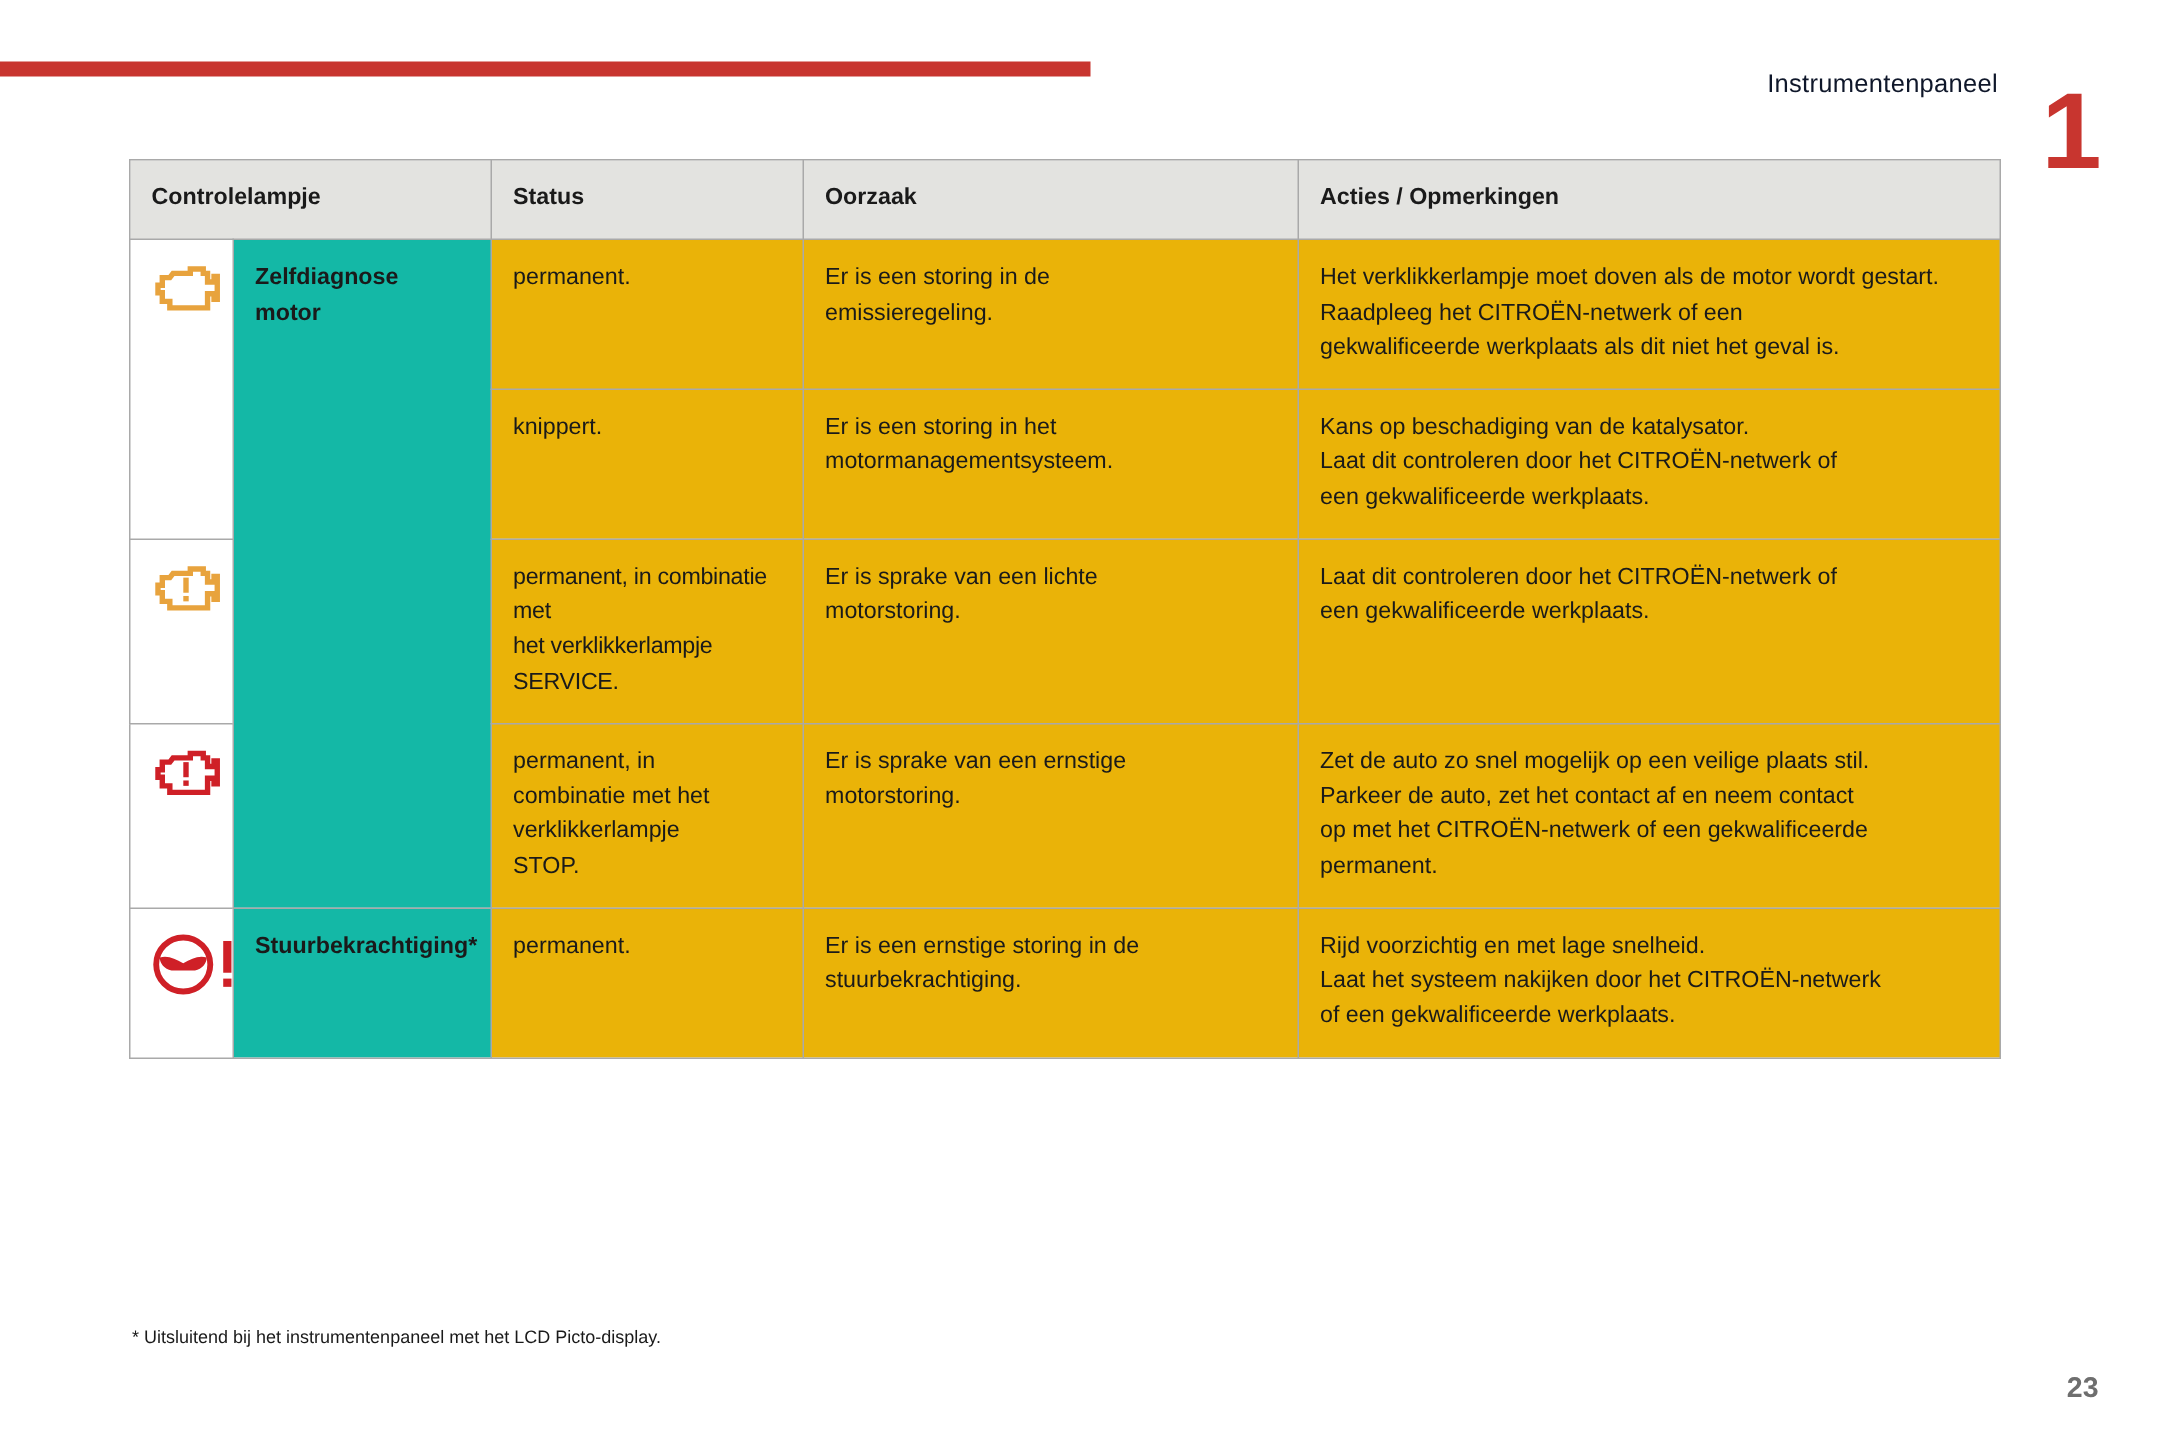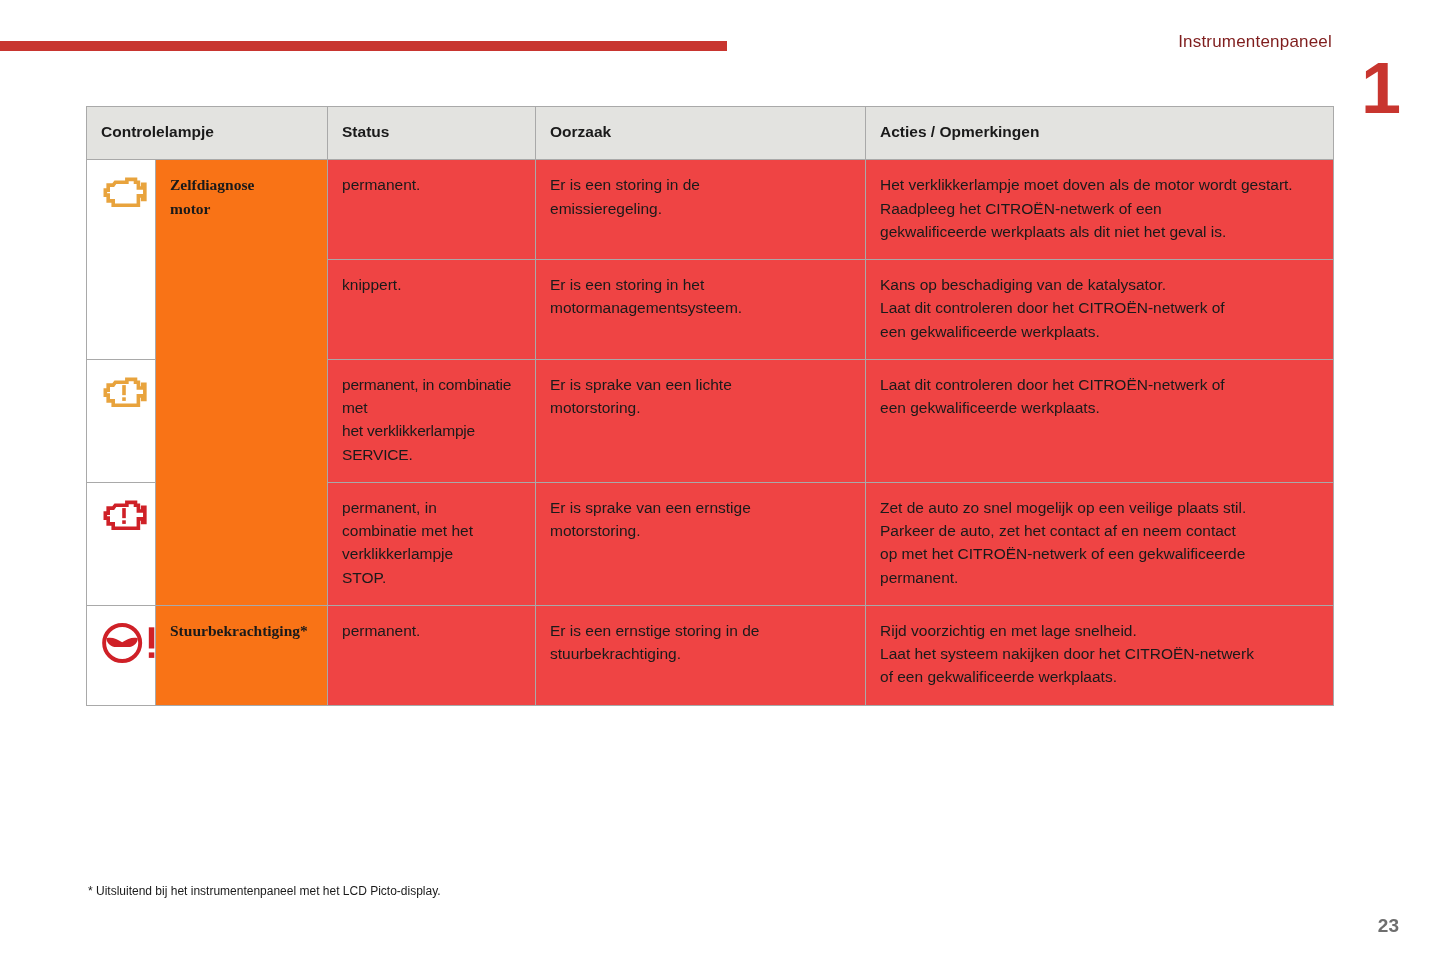--- a/index.html
+++ b/index.html
@@ -21,23 +21,23 @@
     position: absolute;
     left: 0;
     top: 41px;
     width: 727px;
     height: 10px;
     background: #c8352f;
   }
   .header-title {
     position: absolute;
     right: 113px;
-    top: 32px;
+    top: 46px;
     font-size: 17px;
-    color: #7f1d1d;
+    color: #0f172a;
     letter-spacing: 0.2px;
     white-space: nowrap;
     margin-left: 32px;
   }
   .chapter-number {
     position: absolute;
     right: 44px;
     top: 52px;
     font-size: 72px;
     font-weight: bold;
@@ -82,28 +82,27 @@
   .col-cause  { width: 330px; }
   .col-action { width: 468px; }
 
   td.icon-cell {
     background: #ffffff;
     text-align: center;
     vertical-align: top;
     padding: 12px 4px 4px 4px;
   }
   td.name-cell {
-    background: #f97316;
-    font-weight: bold;
-    font-family: Liberation Serif, serif;
+    background: #14b8a6;
+    font-weight: bold;
   }
   td.status-cell,
   td.cause-cell,
   td.action-cell {
-    background: #ef4444;
+    background: #eab308;
   }
   td.status-small {
     font-size: 13px;
     line-height: 1.45;
     letter-spacing: -0.2px;
   }
   .cell-line { display: block; }
 
   
   .icon-box {

